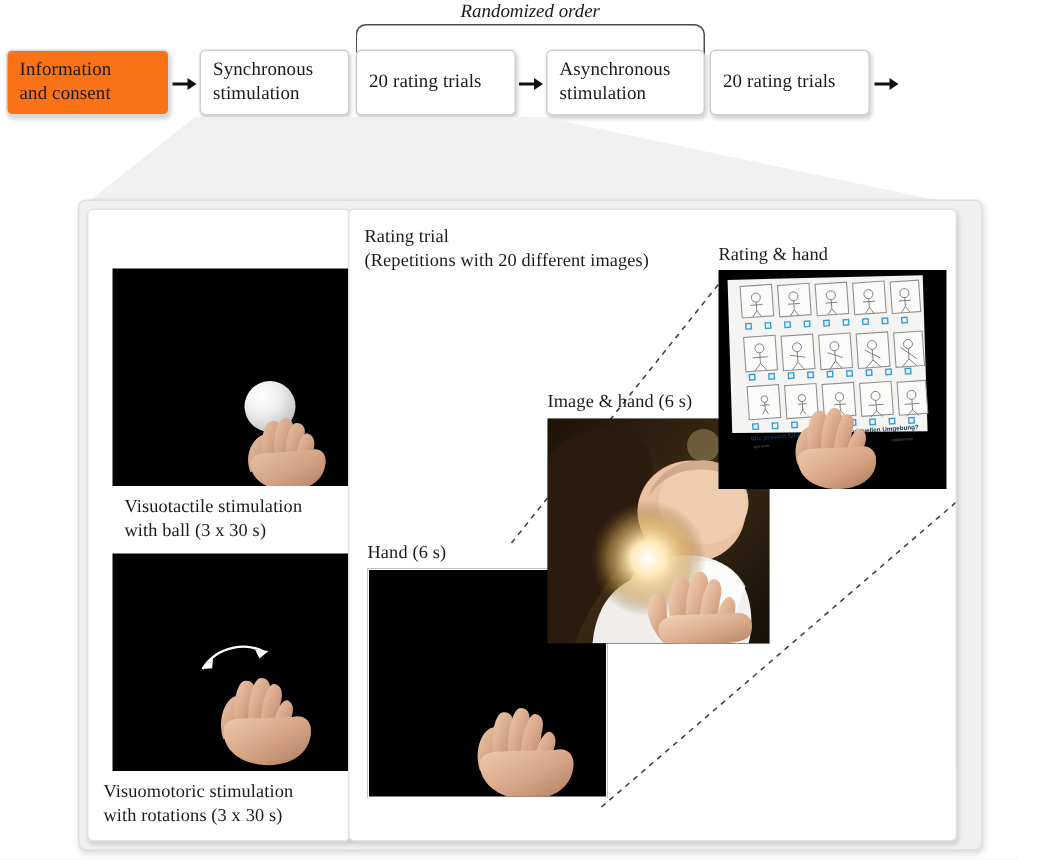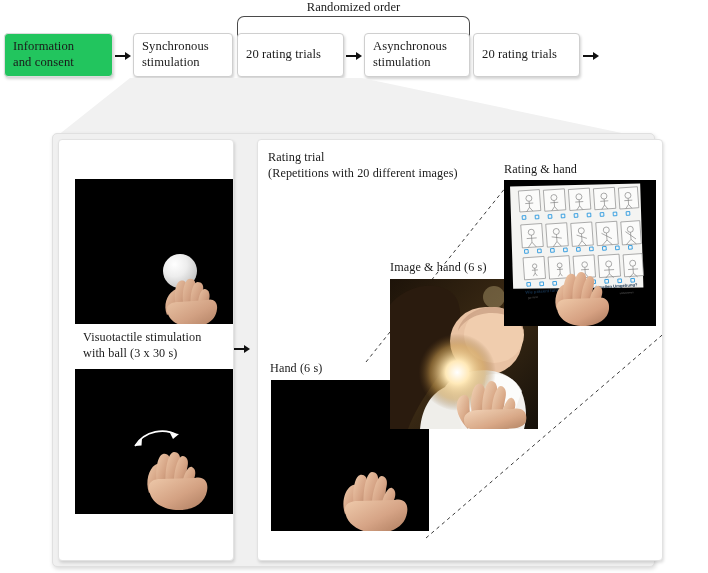--- a/index.html
+++ b/index.html
@@ -20,21 +20,21 @@
     border:1px solid #cfcfcf;
     border-radius:4px;
     box-shadow:1px 2px 3px rgba(0,0,0,0.18);
     display:flex;
     align-items:center;
     padding:5px 8px;
     font-size:12.6px;
     line-height:1.25;
     letter-spacing:.1px;
   }
-  .flowbox.grey{background:#22c55e;border-color:#dcdcdc;}
+  .flowbox.grey{background:#f97316;border-color:#dcdcdc;}
   .flowbox.white{background:#ffffff;}
   .flowbox span{display:block;}
 
   .arrow{
     position:absolute;
     height:10px;
     display:flex;align-items:center;
   }
   .arrow .shaft{height:1.4px;background:#111;flex:1;}
   .arrow .head{
@@ -123,21 +123,21 @@
   
   .sheet{position:absolute;overflow:hidden;}
   .sheet svg{display:block;width:100%;height:100%;}
 </style>
 </head>
 <body>
 
 <div id="stage">
 
   <div class="bracket" style="left:237px;top:16px;width:233px;height:21px;"></div>
-  <div class="bracket-label" style="left:237px;top:0px;width:233px;">Randomized order</div>
+  <div class="bracket-label" style="left:237px;top:0px;width:233px;font-style:italic;">Randomized order</div>
 
   <div class="flowbox grey" style="left:4px;top:33px;width:109px;height:44px;">
     <span style="white-space:pre-line;">Information
 and consent</span>
   </div>
   <div class="arrow" style="left:115px;top:51px;width:16px;">
     <div class="shaft"></div>
       <div class="head"></div>
   </div>
 
@@ -224,28 +224,30 @@
             <path d="M15 44 C11 30 14 10 20 9 C25 8 28 12 27 19 L26 40 Z"></path>
             <path d="M23 42 C21 27 25 7 31 7 C36 7 38 11 37 19 L35 40 Z"></path>
             <path d="M31 42 C30 28 35 10 40 11 C45 12 46 17 44 24 L42 41 Z"></path>
             <path d="M39 44 C39 32 45 20 49 22 C53 24 53 29 51 34 L48 45 Z"></path>
             <path d="M6 44 C7 56 18 64 33 65 C50 66 62 58 64 46 C66 36 60 31 52 33 L18 34 C10 34 5 37 6 44 Z"></path>
           </g>
         </svg>
       </div>
     </div>
 
+    <div class="cap" style="left:10px;top:380px;width:166px;">Visuomotoric stimulation
+with rotations (3 x 30 s)</div>
   </div>
 
   <div class="arrow" style="left:234px;top:344px;width:16px;">
     <div class="shaft"></div>
       <div class="head"></div>
   </div>
 
-  <div class="subpanel" style="left:257px;top:139px;width:406px;height:422px;">
+  <div class="subpanel" style="left:232px;top:139px;width:406px;height:422px;">
 
     <div class="cap" style="left:10px;top:10px;width:300px;">Rating trial
 (Repetitions with 20 different images)</div>
 
     <svg class="dash" style="left:0;top:0;width:406px;height:422px;" viewBox="0 0 406 422">
       <line x1="108" y1="222" x2="252" y2="42" stroke="#3a3a3a" stroke-width="1" stroke-dasharray="3.5,3.5"></line>
       <line x1="168" y1="398" x2="410" y2="190" stroke="#3a3a3a" stroke-width="1" stroke-dasharray="3.5,3.5"></line>
     </svg>
 
     <div class="cap" style="left:12px;top:221px;">Hand (6 s)</div>

